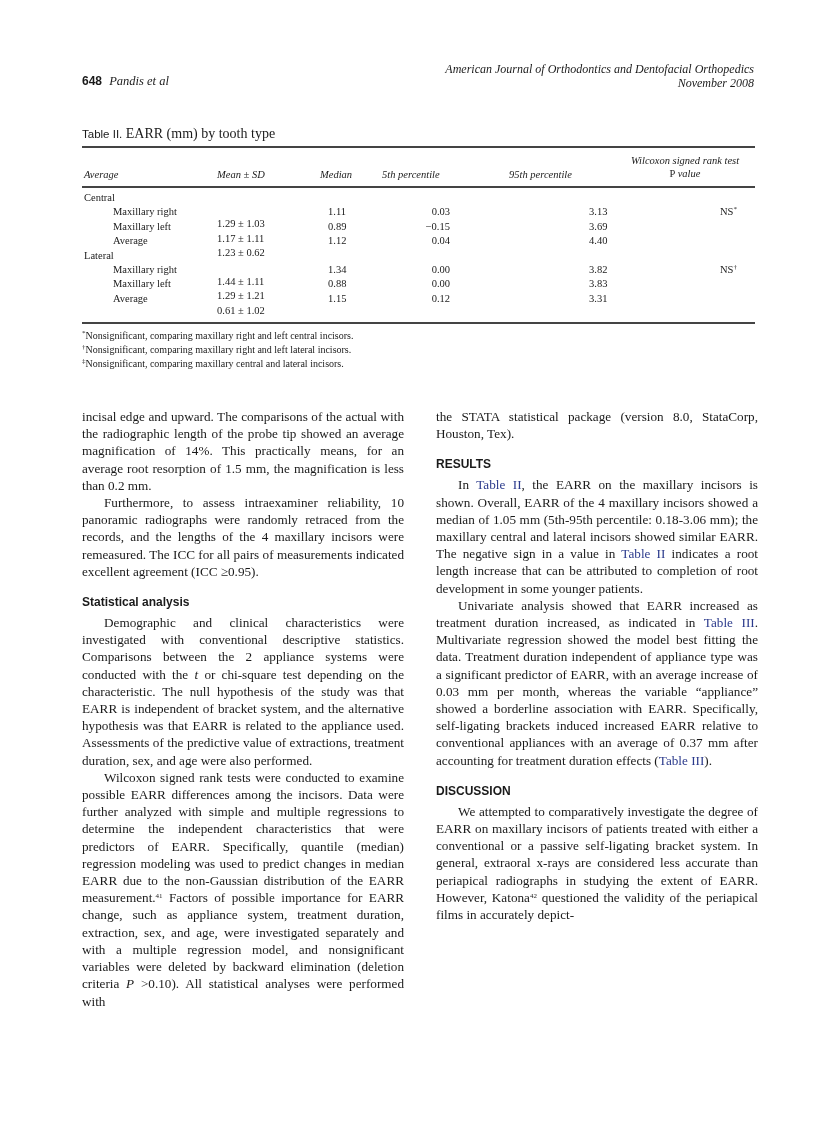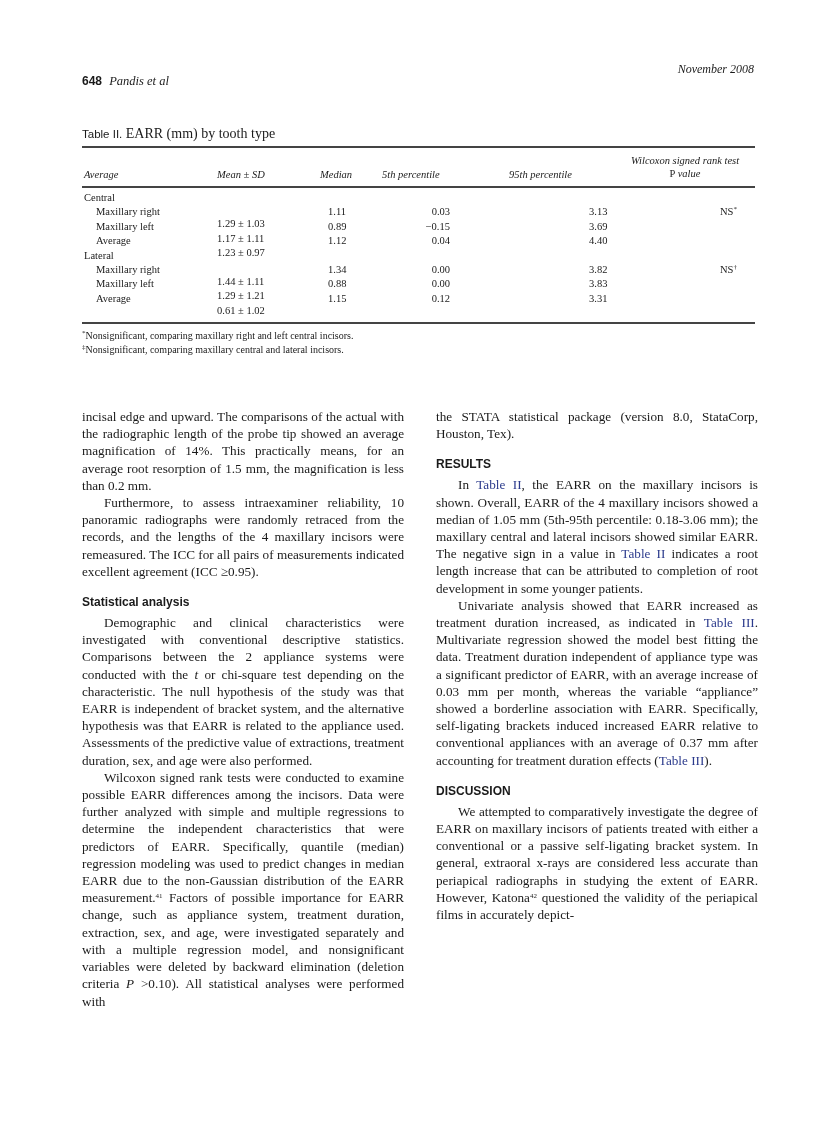--- a/index.html
+++ b/index.html
@@ -18,21 +18,21 @@
   .r3 { top: 322px; height: 1.5px; }
 
   .thead { position: absolute; top: 150px; left: 82px; width: 673px; height: 34px; font-style: italic; font-size: 10.5px; }
   .th { position: absolute; bottom: 4px; }
   .th.wil { text-align: center; right: 0; width: 140px; line-height: 13px; }
 
   .tbody { position: absolute; top: 191px; left: 82px; width: 673px; font-size: 10.5px; }
   .tr { position: relative; height: 14.4px; line-height: 14.4px; }
   .td { position: absolute; top: 0; white-space: nowrap; }
   .c0 { left: 2px; }
-  .c0.ind { left: 14px; text-align: center; }
+  .c0.ind { left: 31px; text-align: center; }
   .c1 { left: 135px; margin-top: 12px; }
   .c2 { left: 246px; }
   .c3 { left: 320px; width: 48px; text-align: right; }
   .c4 { left: 507px; }
   .c5 { left: 638px; }
   sup { font-size: 7px; line-height: 0; vertical-align: 4px; }
 
   .foot { position: absolute; top: 329px; left: 82px; font-size: 10px; line-height: 14px; }
 
   .col { position: absolute; top: 408px; width: 322px; font-size: 13.2px; line-height: 17.2px; text-align: justify; }
@@ -45,20 +45,21 @@
 </style>
 </head>
 <body>
 
 <div class="header">
   <div class="left">
     <span class="pg">648</span>
     <span class="auth">Pandis et al</span>
   </div>
   <div class="right">
+    <div>American Journal of Orthodontics and Dentofacial Orthopedics</div>
     <div>November 2008</div>
   </div>
 </div>
 
 <div class="tbl-title">
   <span class="lbl">Table II.</span>
   <span>EARR (mm) by tooth type</span>
 </div>
 
 <div class="rule r1"></div>
@@ -95,21 +96,21 @@
     <div class="tr">
       <span class="td c0 ind">Maxillary left</span>
       <span class="td c1">1.17 ± 1.11</span>
       <span class="td c2">0.89</span>
       <span class="td c3">−0.15</span>
       <span class="td c4">3.69</span>
       <span class="td c5"></span>
     </div>
     <div class="tr">
       <span class="td c0 ind">Average</span>
-      <span class="td c1">1.23 ± 0.97</span>
+      <span class="td c1">1.23 ± 0.62</span>
       <span class="td c2">1.12</span>
       <span class="td c3">0.04</span>
       <span class="td c4">4.40</span>
       <span class="td c5"></span>
     </div>
     <div class="tr">
       <span class="td c0">Lateral</span>
       <span class="td c1"></span>
       <span class="td c2"></span>
       <span class="td c3"></span>
@@ -138,20 +139,21 @@
       <span class="td c2">1.15</span>
       <span class="td c3">0.12</span>
       <span class="td c4">3.31</span>
       <span class="td c5"></span>
     </div>
   </div>
 <div class="rule r3"></div>
 
 <div class="foot" id="foot">
     <div><sup>*</sup>Nonsignificant, comparing maxillary right and left central incisors.</div>
+    <div><sup>†</sup>Nonsignificant, comparing maxillary right and left lateral incisors.</div>
     <div><sup>‡</sup>Nonsignificant, comparing maxillary central and lateral incisors.</div>
   </div>
 
 <div class="col left">
   <p>incisal edge and upward. The comparisons of the actual with the radiographic length of the probe tip showed an average magnification of 14%. This practically means, for an average root resorption of 1.5 mm, the magnification is less than 0.2 mm.</p>
   <p class="ind">Furthermore, to assess intraexaminer reliability, 10 panoramic radiographs were randomly retraced from the records, and the lengths of the 4 maxillary incisors were remeasured. The ICC for all pairs of measurements indicated excellent agreement (ICC ≥0.95).</p>
   <h3>Statistical analysis</h3>
   <p class="ind"><span>Demographic and clinical characteristics were investigated with conventional descriptive statistics. Comparisons between the 2 appliance systems were conducted with the </span><i>t</i><span> or chi-square test depending on the characteristic. The null hypothesis of the study was that EARR is independent of bracket system, and the alternative hypothesis was that EARR is related to the appliance used. Assessments of the predictive value of extractions, treatment duration, sex, and age were also performed.</span></p>
   <p class="ind"><span>Wilcoxon signed rank tests were conducted to examine possible EARR differences among the incisors. Data were further analyzed with simple and multiple regressions to determine the independent characteristics that were predictors of EARR. Specifically, quantile (median) regression modeling was used to predict changes in median EARR due to the non-Gaussian distribution of the EARR measurement.</span><sup>41</sup><span> Factors of possible importance for EARR change, such as appliance system, treatment duration, extraction, sex, and age, were investigated separately and with a multiple regression model, and nonsignificant variables were deleted by backward elimination (deletion criteria </span><i>P</i><span> &gt;0.10). All statistical analyses were performed with</span></p>
 </div>

